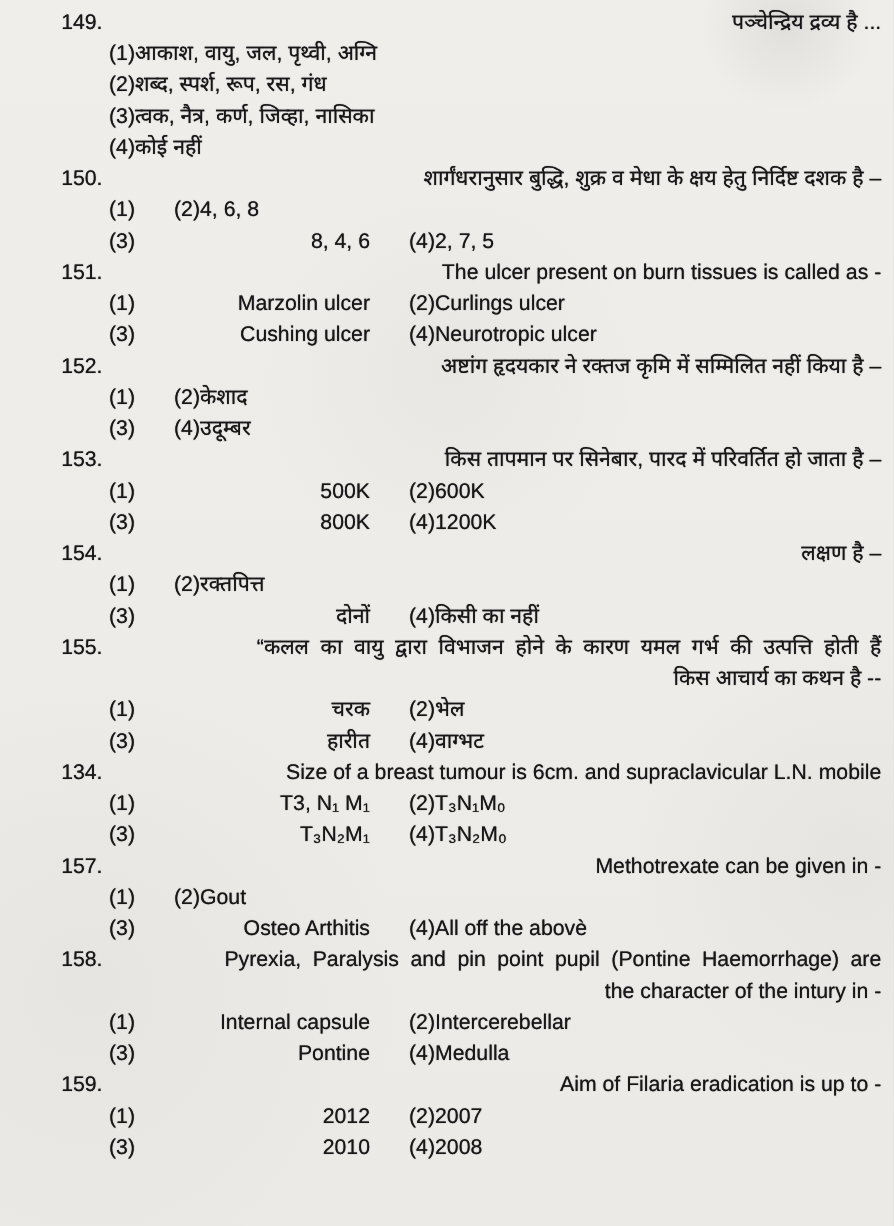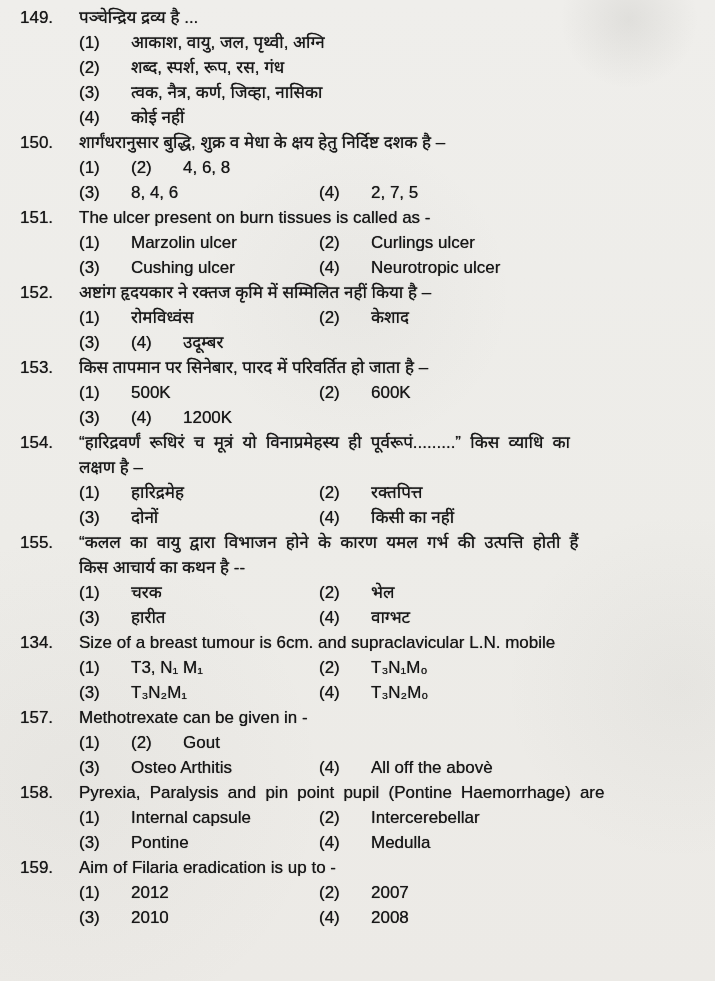--- a/index.html
+++ b/index.html
@@ -15,24 +15,25 @@
       radial-gradient(circle at 50% 30%, rgba(120,120,115,0.05), transparent 20%),
       radial-gradient(circle at 10% 80%, rgba(120,120,115,0.05), transparent 25%),
       radial-gradient(circle at 95% 70%, rgba(120,120,115,0.06), transparent 18%),
       linear-gradient(180deg, #efeeeb 0%, #edecE8 55%, #eceae6 100%);
     font-family:"Liberation Sans","DejaVu Sans",sans-serif;
     font-size:17px;
     line-height:25px;
     color:#171717;
     text-shadow:0 0 0.7px rgba(20,20,20,0.85);
     overflow:hidden;
+    text-align:right;
   }
   .q{position:relative;}
   .qnum{position:absolute;left:20px;top:0;width:62px;white-space:nowrap;}
-  .qbody{margin-left:79px;margin-right:10px;}
+  .qbody{margin-left:56px;margin-right:10px;}
   .qline{white-space:nowrap;}
   .spread{word-spacing:4.5px;}
   .opt-list .opt{display:flex;}
   .opt-row{display:flex;}
   .m{width:52px;flex-shrink:0;white-space:nowrap;}
   .t{white-space:nowrap;}
   .t1{width:188px;flex-shrink:0;overflow:visible;}
 </style>
 </head>
 <body>
@@ -100,21 +101,20 @@
       </div>
     </div>
   </div>
 
   <div class="q">
     <div class="qnum">152.</div>
     <div class="qbody">
       <div class="qline">अष्टांग हृदयकार ने रक्तज कृमि में सम्मिलित नहीं किया है –</div>
       <div class="opt-row">
         <span class="m">(1)</span>
-        <span class="t t1">रोमविध्वंस</span>
         <span class="m">(2)</span>
         <span class="t">केशाद</span>
       </div>
       <div class="opt-row">
         <span class="m">(3)</span>
         <span class="m">(4)</span>
         <span class="t">उदूम्बर</span>
       </div>
     </div>
   </div>
@@ -124,34 +124,33 @@
     <div class="qbody">
       <div class="qline">किस तापमान पर सिनेबार, पारद में परिवर्तित हो जाता है –</div>
       <div class="opt-row">
         <span class="m">(1)</span>
         <span class="t t1">500K</span>
         <span class="m">(2)</span>
         <span class="t">600K</span>
       </div>
       <div class="opt-row">
         <span class="m">(3)</span>
+        <span class="t t1">800K</span>
         <span class="m">(4)</span>
         <span class="t">1200K</span>
       </div>
     </div>
   </div>
 
   <div class="q">
     <div class="qnum">154.</div>
     <div class="qbody">
-      <div class="qline spread">“हारिद्रवर्णं रूधिरं च मूत्रं यो विनाप्रमेहस्य ही पूर्वरूपं.........” किस व्याधि का</div>
       <div class="qline">लक्षण है –</div>
       <div class="opt-row">
         <span class="m">(1)</span>
-        <span class="t t1">हारिद्रमेह</span>
         <span class="m">(2)</span>
         <span class="t">रक्तपित्त</span>
       </div>
       <div class="opt-row">
         <span class="m">(3)</span>
         <span class="t t1">दोनों</span>
         <span class="m">(4)</span>
         <span class="t">किसी का नहीं</span>
       </div>
     </div>
@@ -211,20 +210,21 @@
         <span class="m">(4)</span>
         <span class="t">All off the abovè</span>
       </div>
     </div>
   </div>
 
   <div class="q">
     <div class="qnum">158.</div>
     <div class="qbody">
       <div class="qline spread">Pyrexia, Paralysis and pin point pupil (Pontine Haemorrhage) are</div>
+      <div class="qline">the character of the intury in -</div>
       <div class="opt-row">
         <span class="m">(1)</span>
         <span class="t t1">Internal capsule</span>
         <span class="m">(2)</span>
         <span class="t">Intercerebellar</span>
       </div>
       <div class="opt-row">
         <span class="m">(3)</span>
         <span class="t t1">Pontine</span>
         <span class="m">(4)</span>

